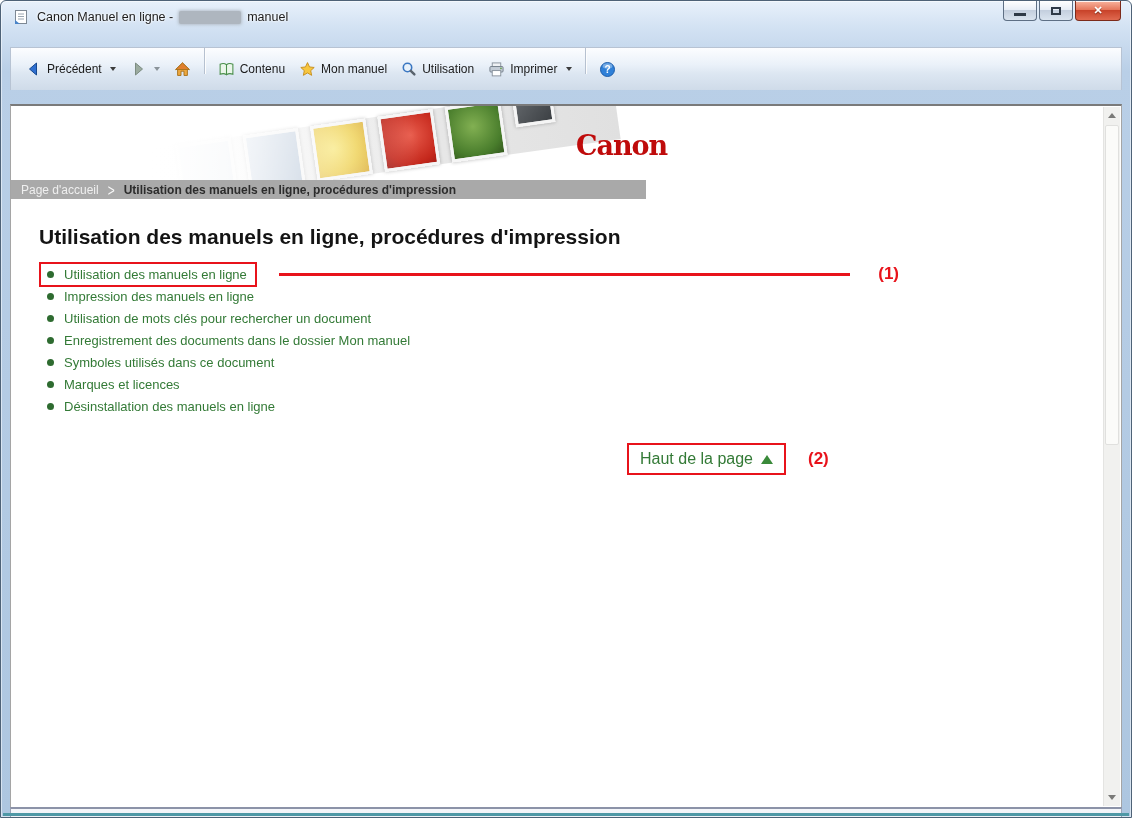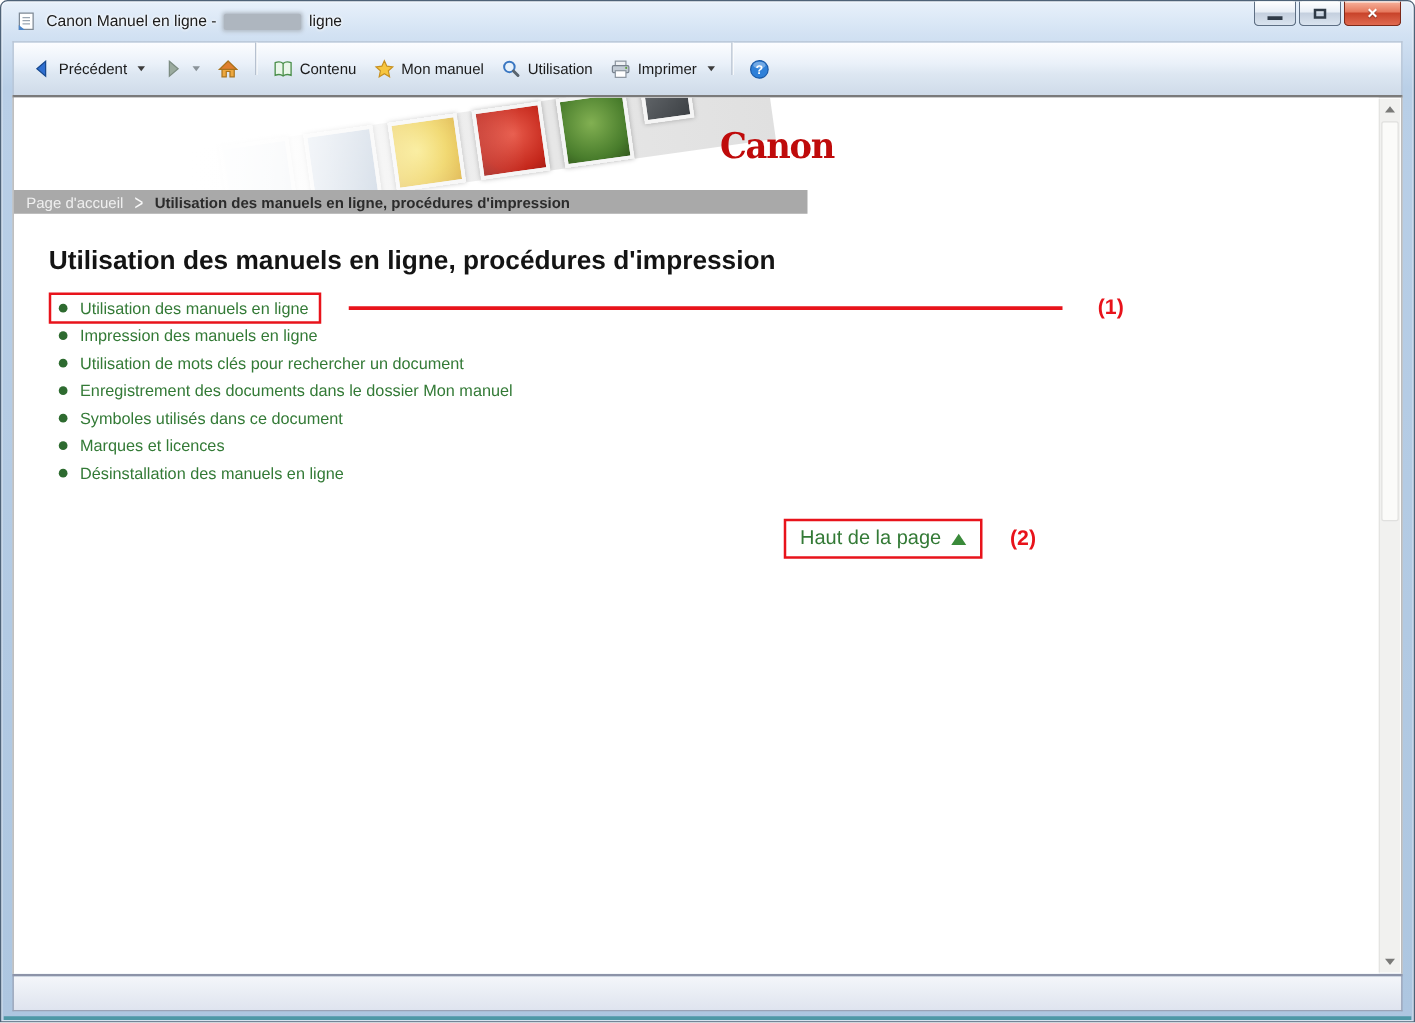--- a/index.html
+++ b/index.html
@@ -23,21 +23,21 @@
   .win-btn { width:34px; height:20px; border:1px solid #5e6f84; border-top:none; border-radius:0 0 4px 4px;
     background:linear-gradient(180deg,#ffffff 0,#e8eef6 45%,#c4cfde 50%,#dae4ef 100%);
     display:flex; align-items:center; justify-content:center; box-shadow:inset 0 1px 0 rgba(255,255,255,.85); }
   .win-btn.close { width:46px; border-color:#7c2a1a;
     background:linear-gradient(180deg,#f8b49e 0,#e5785d 45%,#c8432a 50%,#e06a50 100%); }
   .glyph-min { width:12px; height:3px; background:#2f3a47; margin-top:8px; }
   .glyph-max { width:10px; height:8px; border:2px solid #2f3a47; background:transparent; }
   .glyph-close { color:#fff; font-size:11px; font-weight:bold; text-shadow:0 1px 1px rgba(0,0,0,.4); }
 
   
-  .toolbar { height:43px; margin:0 9px;
+  .toolbar { height:43px; margin:14px 9px;
     background:linear-gradient(180deg,#fcfdff 0,#eaf1f9 40%,#dde7f2 60%,#cfdbe9 100%);
     border:1px solid #b7c3d3; border-bottom:none;
     display:flex; padding:0 8px; }
   .tb-btn { display:flex; align-items:center; gap:5px; padding:5px 7px; font-size:12px; color:#1b1b1b; border-radius:3px; white-space:nowrap; }
   .tb-btn svg { flex:none; }
   .caret { width:0; height:0; border-left:3.5px solid transparent; border-right:3.5px solid transparent; border-top:4px solid #3c3c3c; margin-left:3px; }
   .caret.dim { border-top-color:#8a9399; }
   .tb-sep { width:1px; height:26px; background:#b6c1d0; box-shadow:1px 0 0 #fdfdfd; margin:0 6px; flex:none; }
 
   
@@ -107,21 +107,21 @@
         <svg width="16" height="16" viewBox="0 0 16 16">
           <rect x="2.5" y="1.5" width="11" height="13" fill="#fff" stroke="#7d8894"></rect>
           <line x1="5" y1="5" x2="11" y2="5" stroke="#9aa6b2"></line>
           <line x1="5" y1="7.5" x2="11" y2="7.5" stroke="#9aa6b2"></line>
           <line x1="5" y1="10" x2="11" y2="10" stroke="#9aa6b2"></line>
           <path d="M2 11 l5 4 h-5 z" fill="#4a84c8"></path>
         </svg>
       </span>
       <span>Canon Manuel en ligne -</span>
       <span class="redacted"></span>
-      <span>ligne</span>
+      <span>manuel</span>
     </span>
     <div class="win-controls">
       <div class="win-btn">
           <span class="glyph-min"></span>
         </div>
       <div class="win-btn">
           <span class="glyph-max"></span>
         </div>
       <div class="win-btn close">
           <span class="glyph-close">✕</span>

